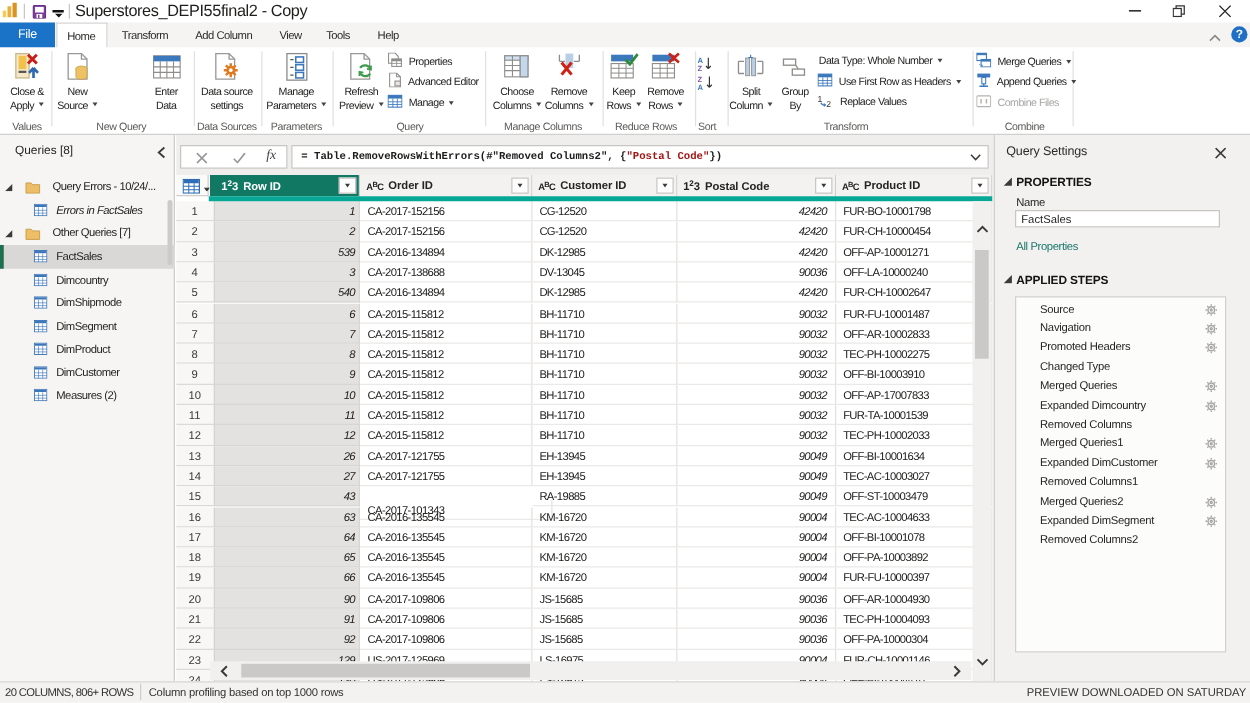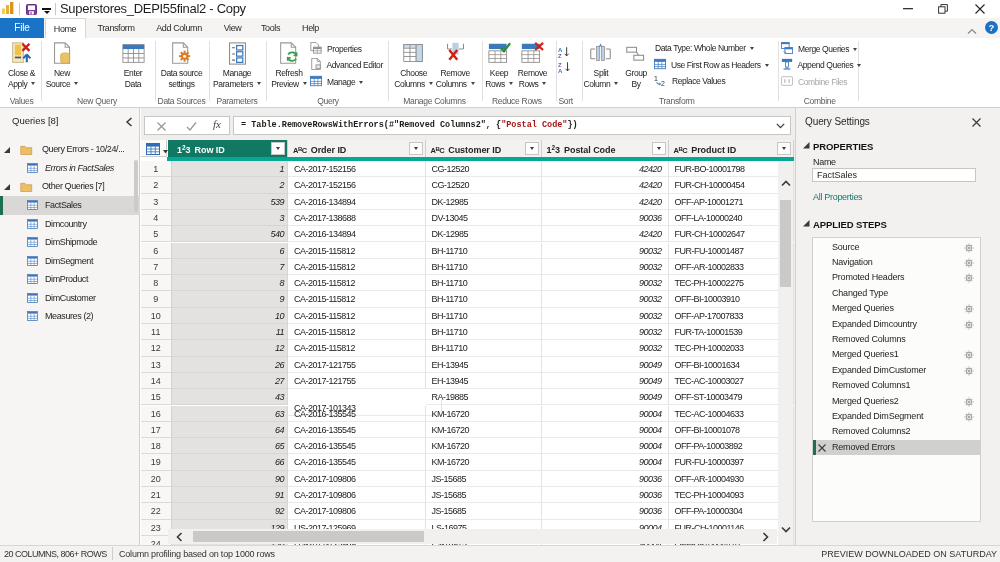--- a/index.html
+++ b/index.html
@@ -672,25 +672,19 @@
           <g transform="translate(5,5)" fill="none" stroke="#a8a6a4" stroke-width="1.1">
             <circle r="2.6"></circle>
             <circle r="0.8"></circle>
             <path d="M0 -4.6 V-3.4 M0 4.6 V3.4 M-4.6 0 H-3.4 M4.6 0 H3.4 M-3.2 -3.2 L-2.4 -2.4 M3.2 3.2 L2.4 2.4 M-3.2 3.2 L-2.4 2.4 M3.2 -3.2 L2.4 -2.4"></path>
           </g>
         </svg>
       </div>
       <div class="step" style="top:186.3px">
         <span class="txt" style="left:19px">Removed Columns2</span>
       </div>
-      <div class="step stepsel" style="top:201.7px">
-        <svg style="position:absolute;left:5px;top:4px" width="8" height="8" viewBox="0 0 8 8">
-          <path d="M0.5 0.5 L7.5 7.5 M7.5 0.5 L0.5 7.5" stroke="#3b3a39" stroke-width="1.1"></path>
-        </svg>
-        <span class="txt" style="left:19px">Removed Errors</span>
-      </div>
     </div>
   </div>
 <div id="statusbar" class="abs">
     <div class="abs" style="left:4px;top:2.5px;letter-spacing:-0.5px">20 COLUMNS, 806+ ROWS</div>
     <div class="abs" style="left:112px;top:1px;width:1px;height:13px;background:#d0cecd"></div>
     <div class="abs" style="left:119px;top:2.5px;letter-spacing:-0.2px">Column profiling based on top 1000 rows</div>
     <div class="abs" style="right:3px;top:2.5px;letter-spacing:0">PREVIEW DOWNLOADED ON SATURDAY</div>
   </div>
 </body></html>

